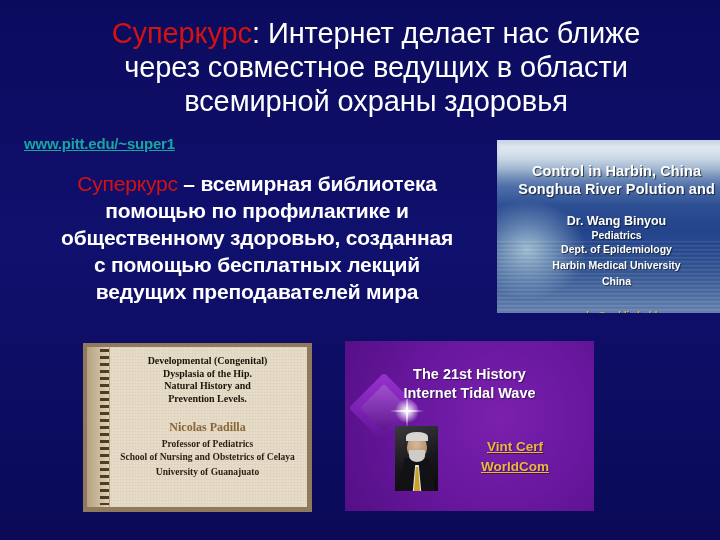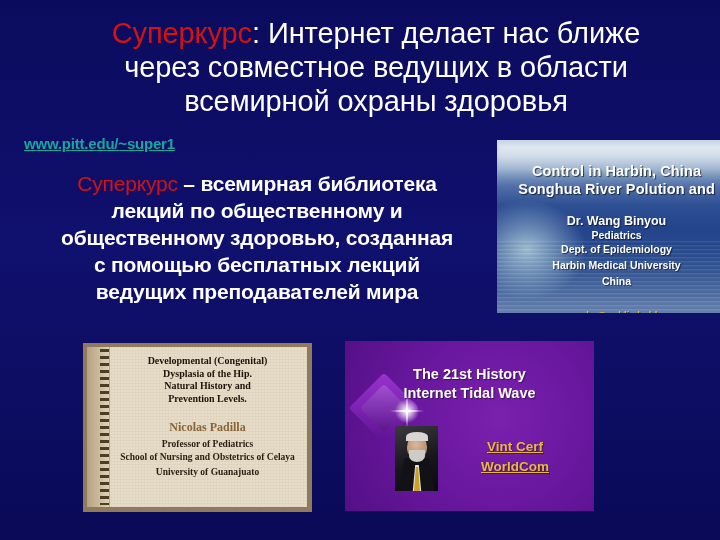--- a/index.html
+++ b/index.html
@@ -301,21 +301,21 @@
     <div id="title">
       <div><span class="kw">Суперкурс</span><span>: Интернет делает нас ближе</span></div>
       <div>через совместное ведущих в области</div>
       <div>всемирной охраны здоровья</div>
     </div>
 
     <div id="url">www.pitt.edu/~super1</div>
 
     <div id="body-text">
       <div><span class="kw">Суперкурс</span><span> – всемирная библиотека</span></div>
-      <div>лекций по общественному и</div>
+      <div>помощью по профилактике и</div>
       <div>общественному здоровью, созданная</div>
       <div>с помощью бесплатных лекций</div>
       <div>ведущих преподавателей мира</div>
     </div>
 
     <div id="thumb-songhua">
       <div class="cloudband"></div>
       <div class="glow"></div>
       <div class="ripples"></div>
       <div class="txt">

